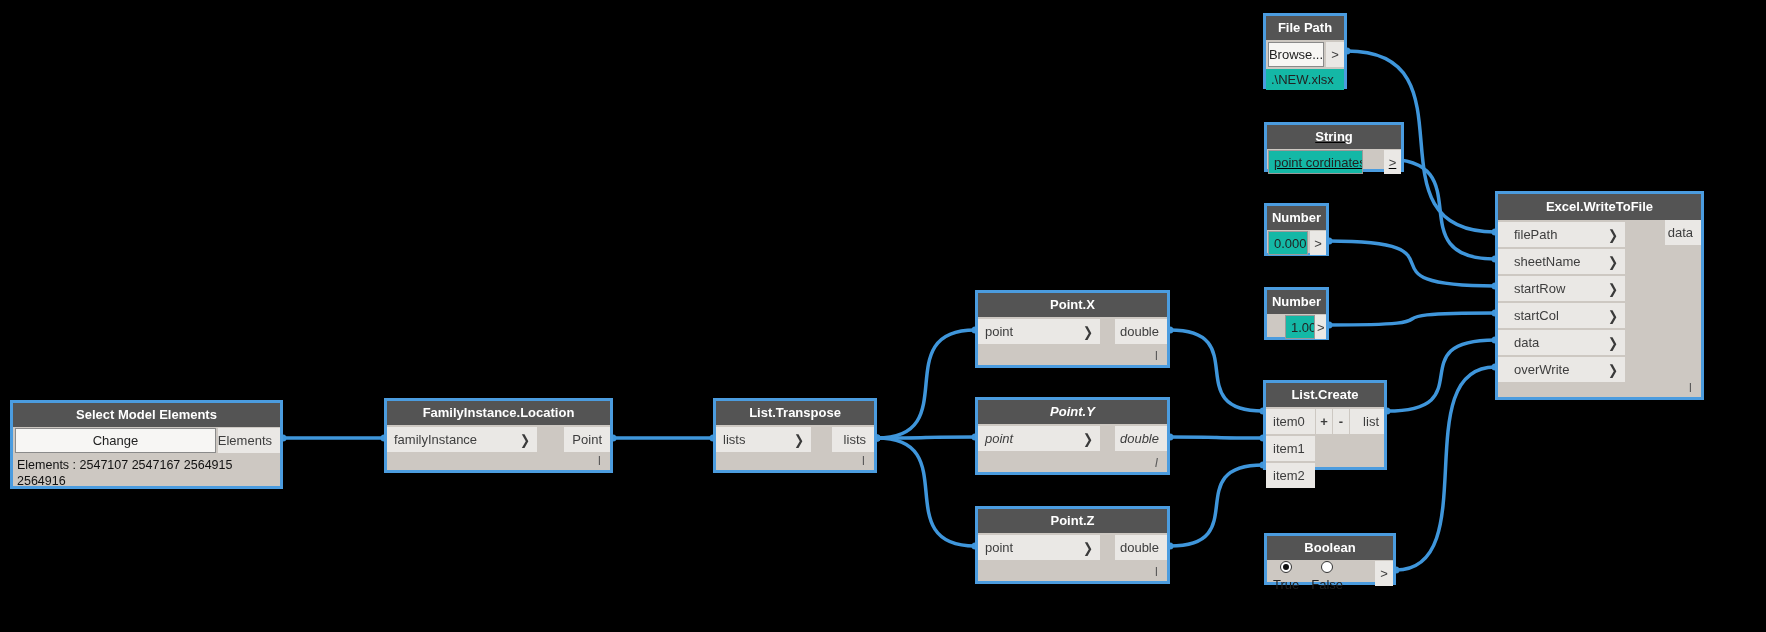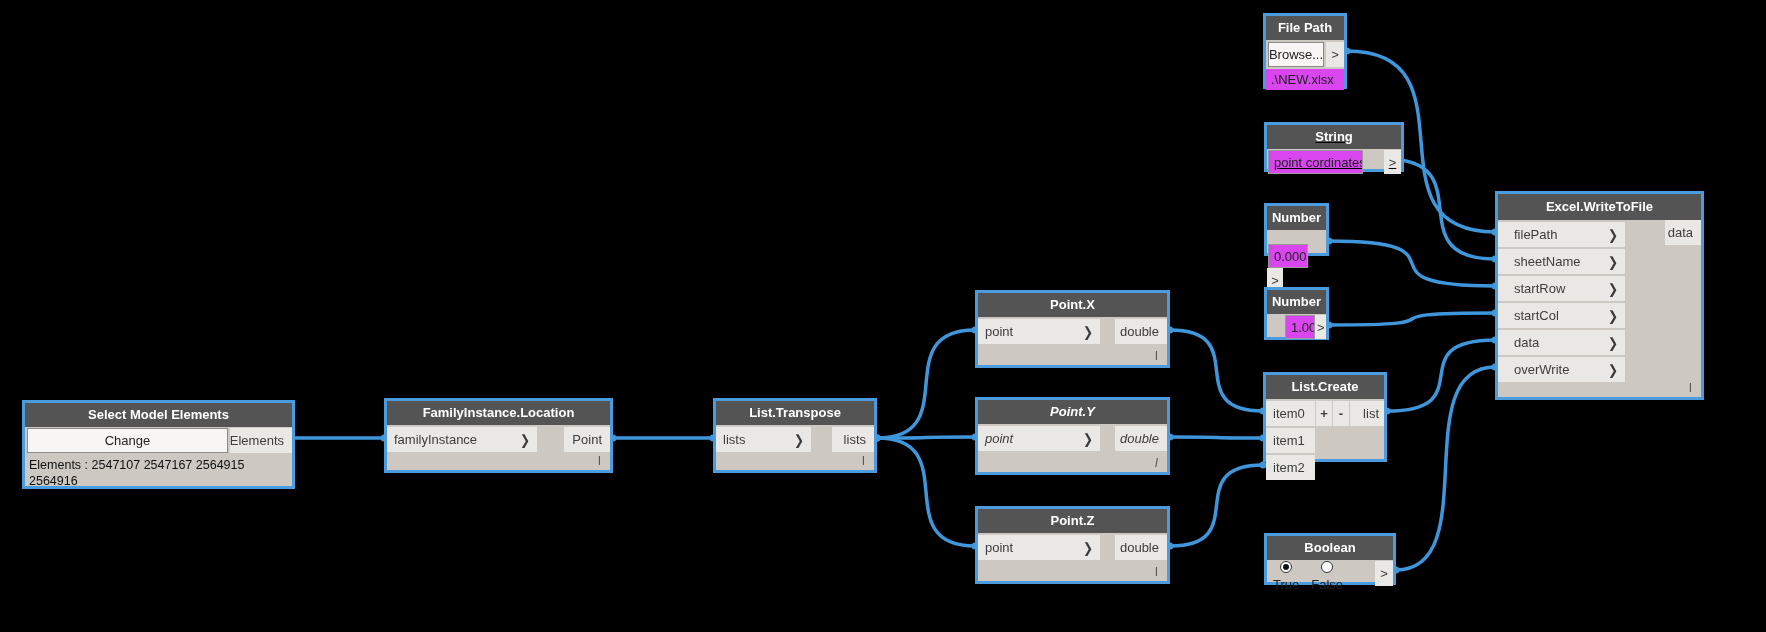--- a/index.html
+++ b/index.html
@@ -24,40 +24,40 @@
   }
   .pin{justify-content:space-between;padding:0 7px 0 7px;}
   .pout{justify-content:flex-end;padding:0 8px;}
   .chev{font-size:12px;font-weight:700;color:#3a3a3a;transform:scaleY(1.15);}
   .lace{position:absolute;right:9px;bottom:2px;color:#5a5a5a;font-size:12px;}
   .btn{
     background:#F7F6F4;border:1px solid #8a8a8a;color:#222;font-size:13px;
     display:flex;align-items:center;justify-content:center;box-sizing:border-box;height:25px;
   }
   .valbox{
-    background:#d946ef;border:1px solid #9a9a9a;color:#222;font-size:13px;
+    background:#14b8a6;border:1px solid #9a9a9a;color:#222;font-size:13px;
     display:flex;align-items:center;padding:0 5px;box-sizing:border-box;height:24px;
     overflow:hidden;white-space:nowrap;
   }
   .preview{color:#111;font-size:12.5px;line-height:16px;padding:4px 20px 2px 4px;}
   .radio{display:flex;align-items:center;gap:4px;font-size:13px;color:#222;flex-direction:column;}
   .rdot{width:12px;height:12px;border-radius:50%;border:1.5px solid #333;background:#fff;
         display:inline-flex;align-items:center;justify-content:center;box-sizing:border-box;}
   .rdot.sel::after{content:"";width:6px;height:6px;border-radius:50%;background:#111;}
 
   
-  #n-select{left:22px;top:400px;width:273px;height:89px;}
+  #n-select{left:10px;top:400px;width:273px;height:89px;}
   #n-select .hdr{height:24px;line-height:24px;}
   #n-select .row{margin-top:1px;}
   #n-family{left:384px;top:398px;width:229px;height:75px;}
   #n-transpose{left:713px;top:398px;width:164px;height:75px;}
   #n-pointx{left:975px;top:290px;width:195px;height:78px;}
   #n-pointy{left:975px;top:397px;width:195px;height:78px;font-style:italic;}
   #n-pointz{left:975px;top:506px;width:195px;height:78px;}
-  #n-listcreate{left:1263px;top:372px;width:124px;height:90px;}
+  #n-listcreate{left:1263px;top:380px;width:124px;height:90px;}
   #n-filepath{left:1263px;top:13px;width:84px;height:76px;}
   #n-string{left:1264px;top:122px;width:140px;height:50px;text-decoration:underline;}
   #n-number0{left:1264px;top:203px;width:65px;height:53px;}
   #n-number1{left:1264px;top:287px;width:65px;height:53px;}
   #n-boolean{left:1264px;top:533px;width:132px;height:52px;}
   #n-excel{left:1495px;top:191px;width:209px;height:209px;}
   #n-excel .pin{width:127px;margin-top:2px;padding-left:16px;}
   #n-excel .pout{position:absolute;right:0;top:26px;width:36px;}
 </style>
 </head>
@@ -258,21 +258,21 @@
       <div class="pbox pout" style="width:17px;padding:0;justify-content:center;height:24px;">
         <span>&gt;</span>
       </div>
     </div>
   </div>
 
   <div class="node" id="n-number0">
     <div class="hdr">
       <span>Number</span>
     </div>
-    <div class="row" style="margin-top:14px;flex-direction:column;">
+    <div class="row" style="margin-top:1px;">
       <div class="valbox" style="width:40px;margin-left:1px;">0.000</div>
       <div class="pbox pout" style="width:16px;padding:0;justify-content:center;height:24px;">
         <span>&gt;</span>
       </div>
     </div>
   </div>
 
   <div class="node" id="n-number1">
     <div class="hdr">
       <span>Number</span>

